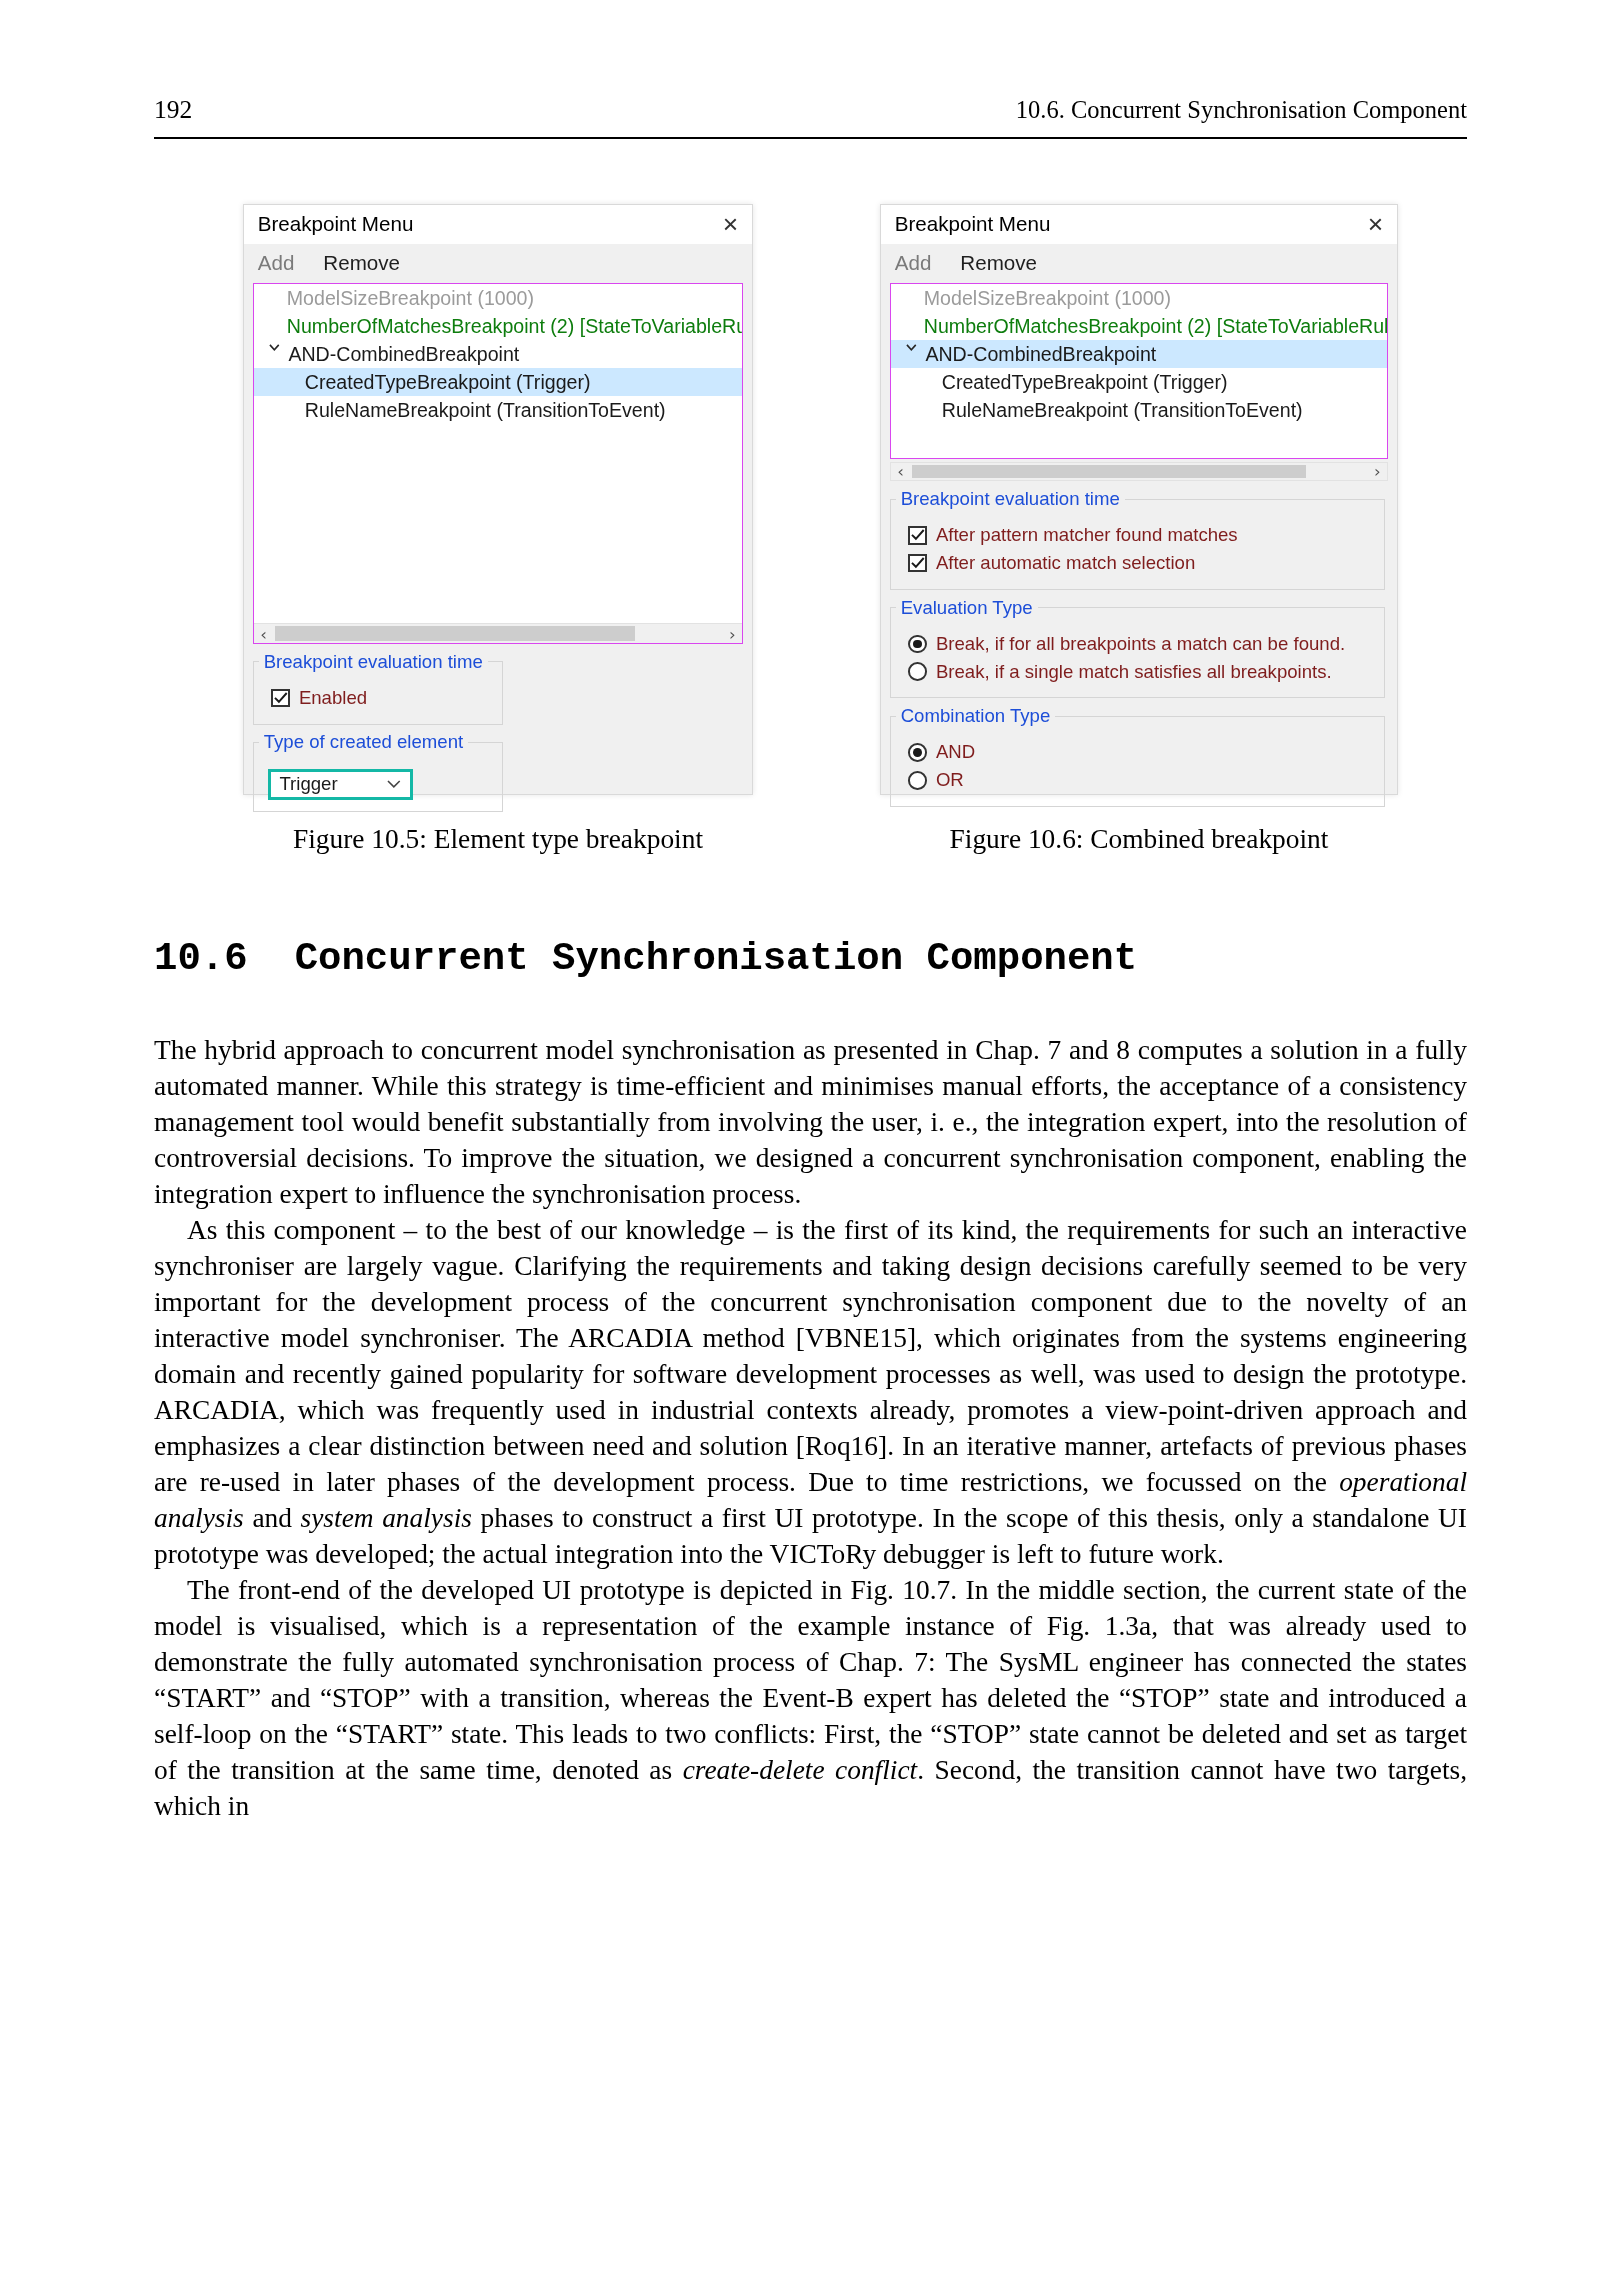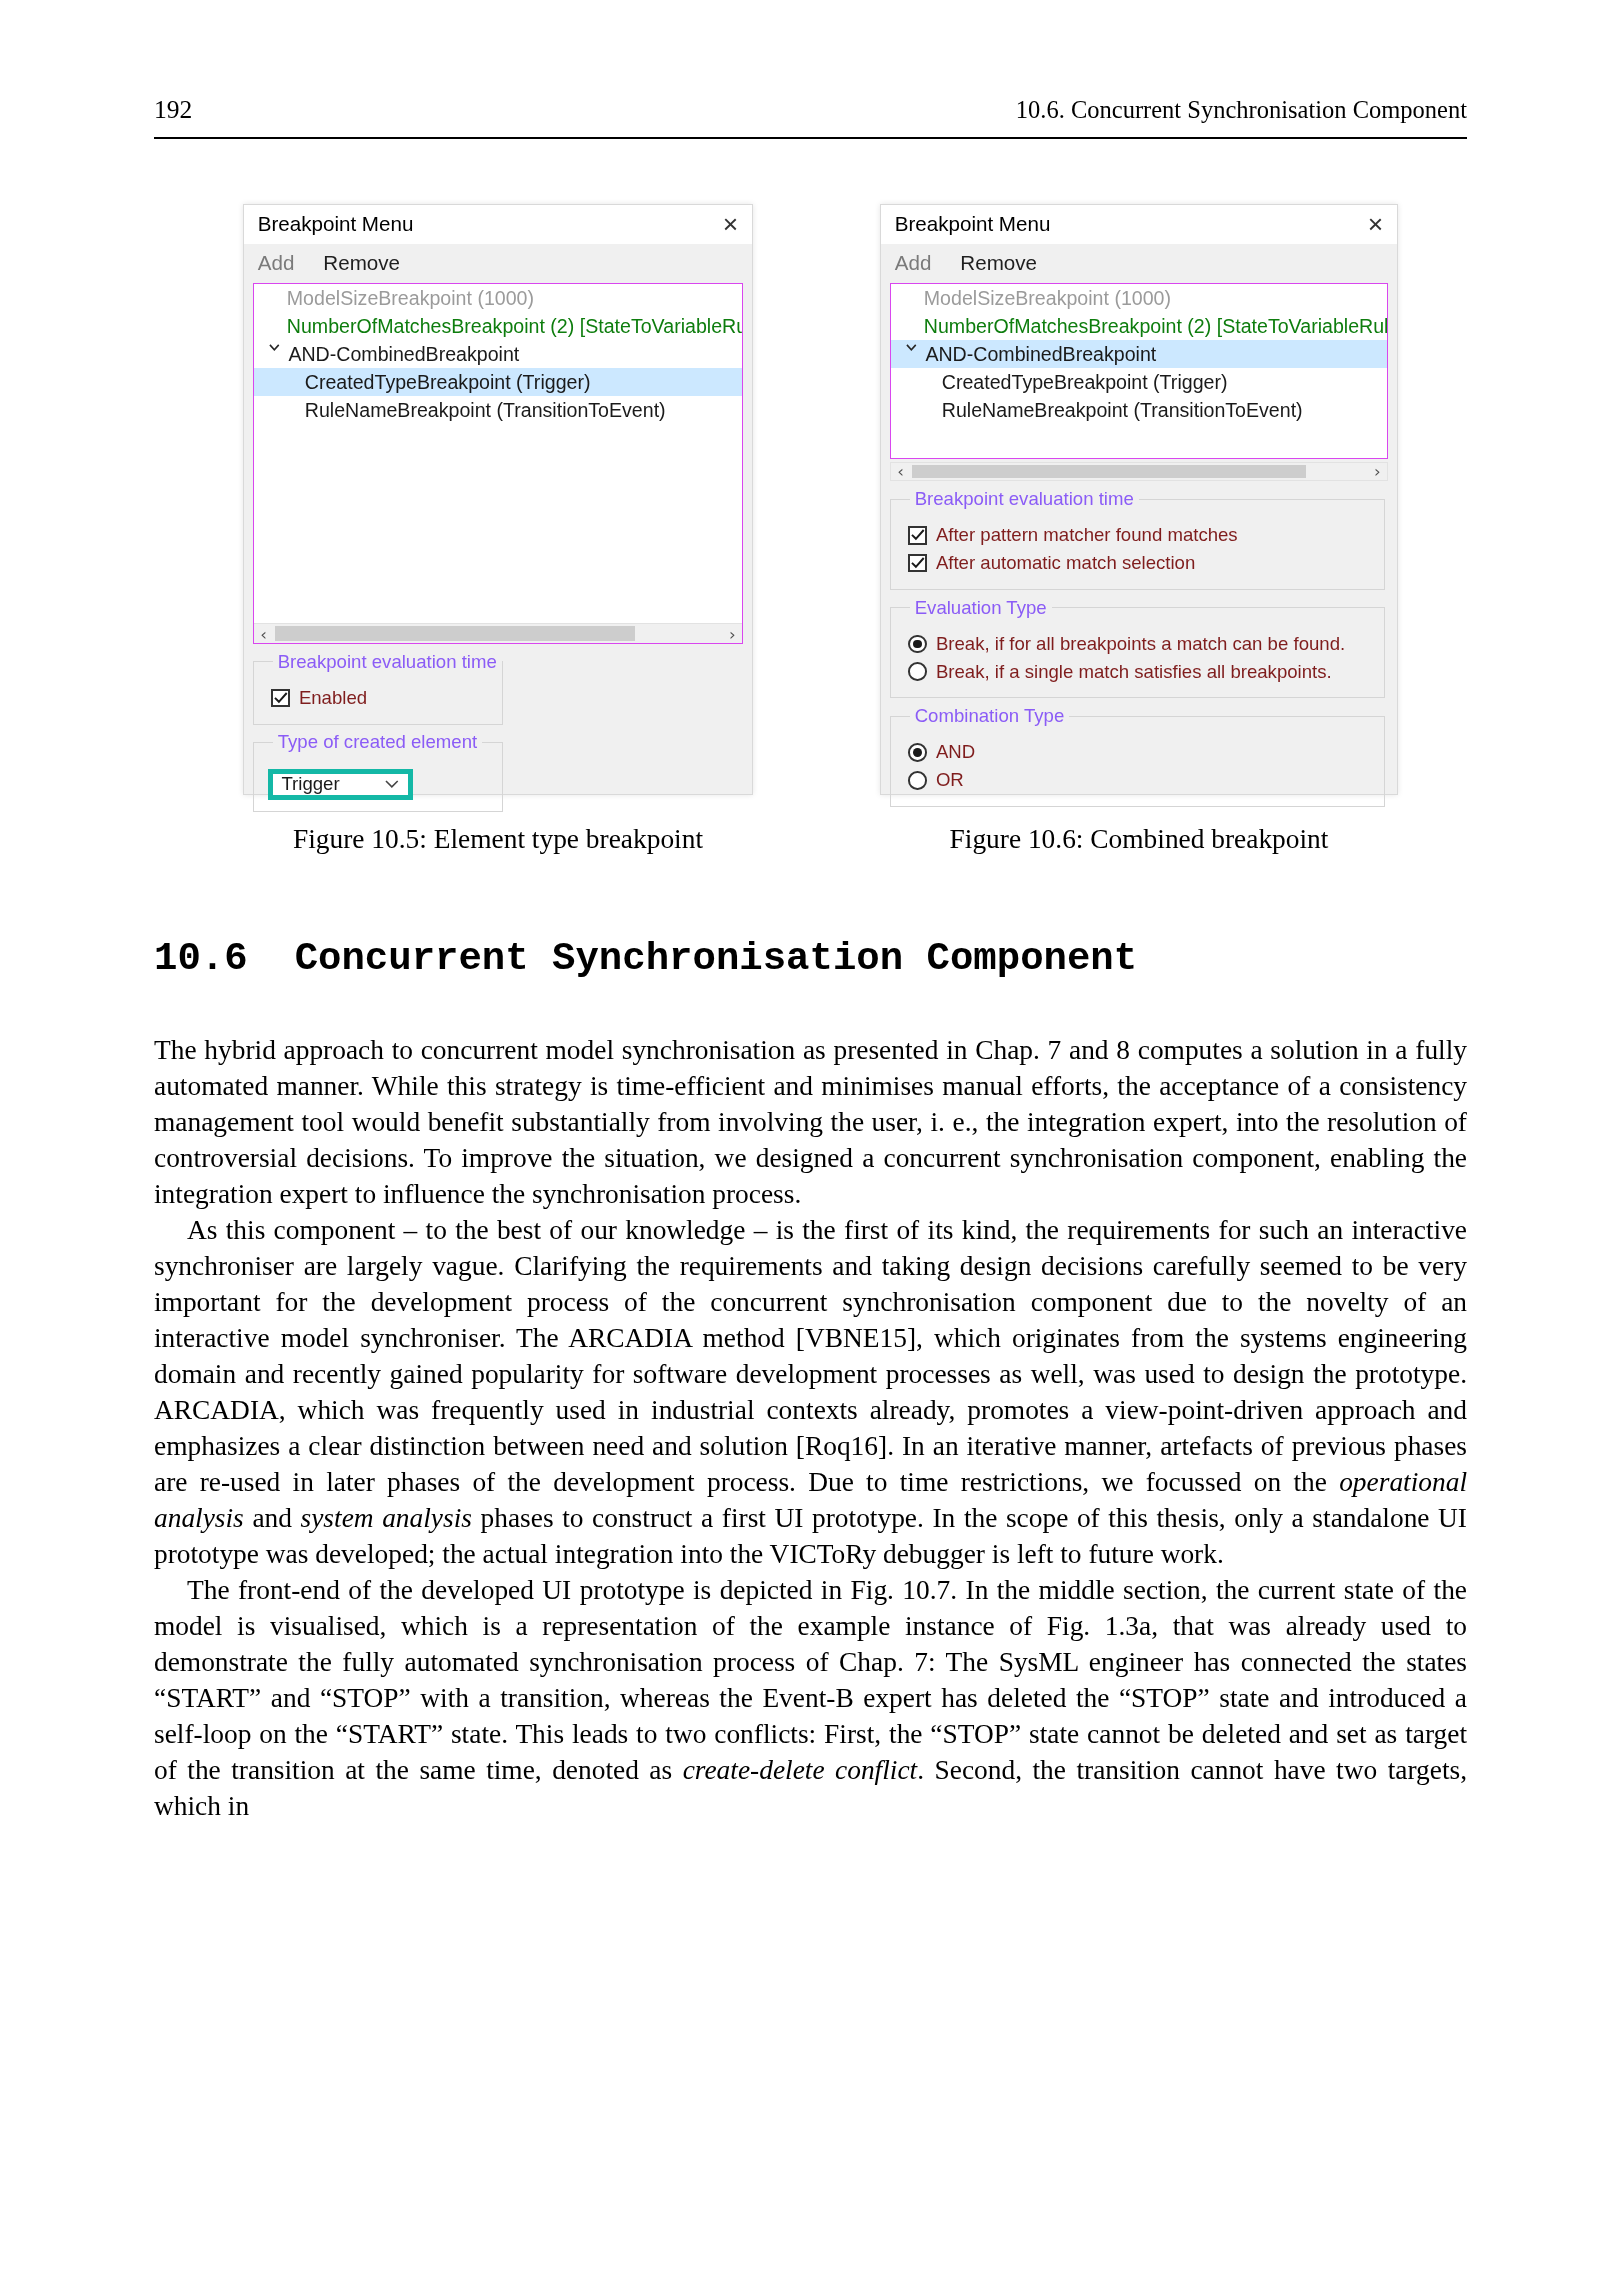--- a/index.html
+++ b/index.html
@@ -52,30 +52,30 @@
   .hscroll.inside { position: absolute; left: 0; right: 0; bottom: 0; border-top: 1px solid #e2e2e2; }
   .hscroll.standalone { margin: 2.9px 8.8px 0 8.8px; border: 1px solid #e2e2e2; }
   .sarr { width: 19.6px; display: flex; align-items: center; justify-content: center; font-size: 16.7px; color: #505050; font-family: "DejaVu Sans", sans-serif; }
   .strack { flex: 1; position: relative; }
   .sthumb { position: absolute; top: 2px; bottom: 2px; left: 2px; background: #cdcdcd; }
   .thumb-80 { width: 80%; }
   .thumb-86 { width: 86%; }
 
   
   .grp { border: 1px solid #d5d5d5; position: relative; padding: 21.6px 11.8px 11.8px 11.8px; }
-  .grp-title { position: absolute; top: -11.8px; left: 19px; background: #f0f0f0; padding: 0 4.9px; font-size: 18.6px; color: #8b5cf6; white-space: nowrap; }
+  .grp-title { position: absolute; top: -11.8px; left: 5px; background: #f0f0f0; padding: 0 4.9px; font-size: 18.6px; color: #1d4ed8; white-space: nowrap; }
   .win-left  .grp { width: 250px; margin: 17.6px 0 0 8.8px; }
   .win-right .grp { width: 495px; margin: 17.6px 0 0 8.8px; }
 
   .cbrow, .rbrow { display: flex; align-items: center; gap: 8.8px; padding: 2.9px 0 2.9px 5.9px; font-size: 18.6px; color: #7f1d1d; white-space: nowrap; }
   .cb { width: 18.6px; height: 18.6px; background: #fff; border: 2px solid #333; display: inline-flex; align-items: center; justify-content: center; flex: none; }
   .rb { width: 18.6px; height: 18.6px; background: #fff; border: 2px solid #333; border-radius: 50%; display: inline-flex; align-items: center; justify-content: center; flex: none; }
   .rb.checked::after { content: ""; width: 8.8px; height: 8.8px; border-radius: 50%; background: #1a1a1a; }
 
-  .combo { width: 145px; height: 31px; margin: 3.9px 0 0 2px; background: #fff; border: 5px solid #14b8a6; display: flex; align-items: center; justify-content: space-between; padding: 0 8.8px; font-size: 18.6px; color: #1a1a1a; }
+  .combo { width: 145px; height: 31px; margin: 3.9px 0 0 2px; background: #fff; border: 3px solid #14b8a6; display: flex; align-items: center; justify-content: space-between; padding: 0 8.8px; font-size: 18.6px; color: #1a1a1a; }
 
   .caption { margin-top: 29px; font-family: "Liberation Serif", serif; font-size: 27.4px; color: #000; text-align: center; }
 
   
   .secheading { margin: 82px 0 0 0; font-family: Liberation Mono, monospace; font-weight: bold; font-size: 39px; color: #000; display: flex; gap: 47px; }
 
   .bodytext { margin-top: 51px; font-size: 27.4px; line-height: 36px; text-align: justify; }
   .bodytext p { margin: 0; }
   .bodytext p.ind { text-indent: 33px; }
   .it { font-style: italic; }

